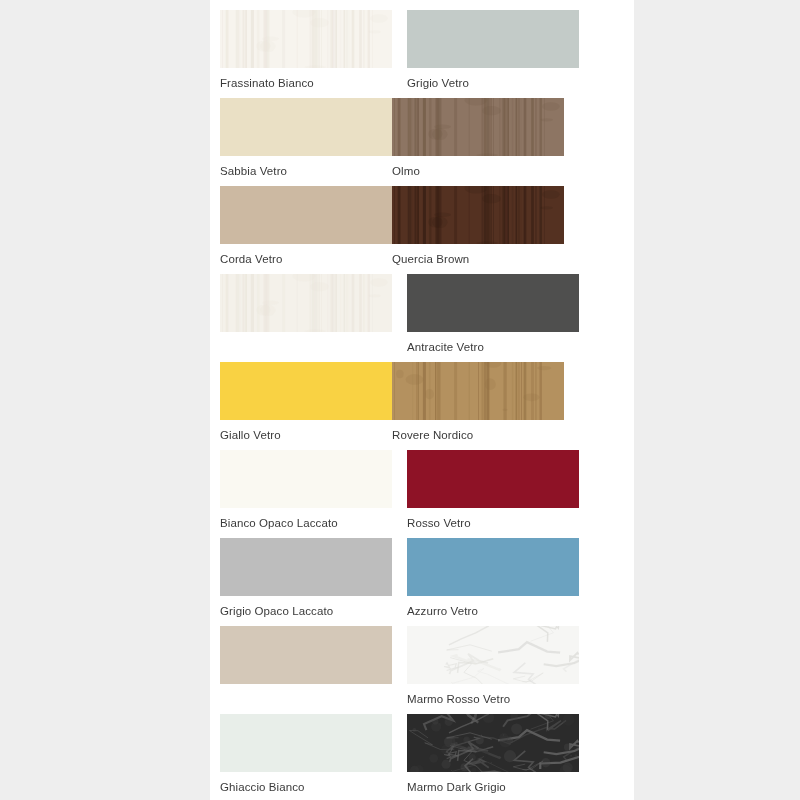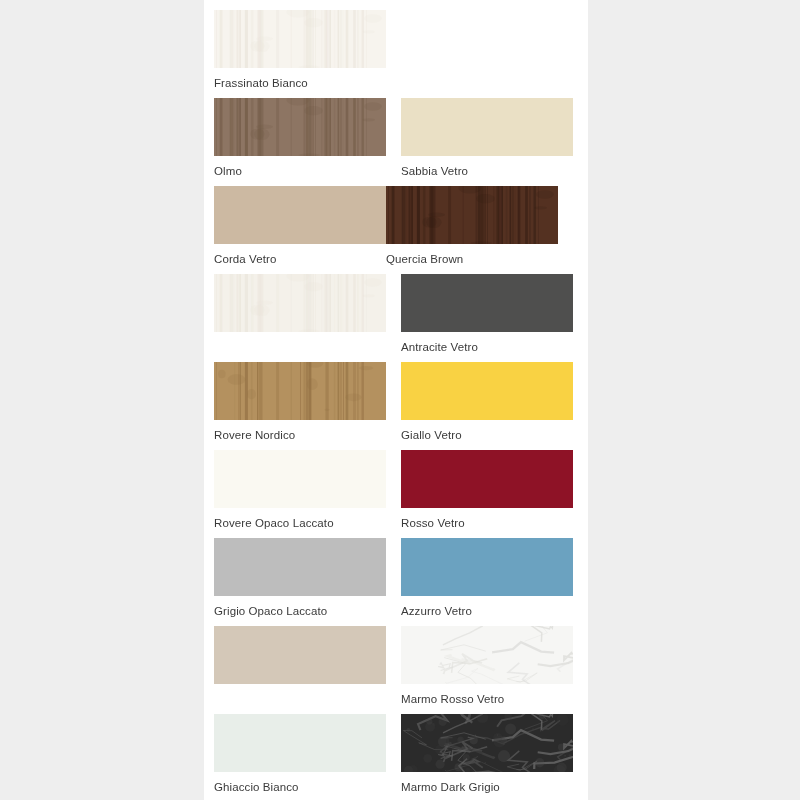--- a/index.html
+++ b/index.html
@@ -13,23 +13,23 @@
     font-family: "Liberation Sans", sans-serif;
     overflow: hidden;
   }
   #page {
     position: relative;
     width: 800px;
     height: 800px;
   }
   #finish-panel {
     position: absolute;
-    left: 204px;
+    left: 210px;
     top: 0px;
-    width: 384px;
+    width: 424px;
     height: 800px;
     background: #ffffff;
     box-sizing: border-box;
   }
   #finish-grid {
     position: absolute;
     left: 10px;
     top: 10px;
     width: 360px;
     display: flex;
@@ -126,20 +126,28 @@
               <ellipse cx="95.2" cy="57.0" rx="10.8" ry="1.5" fill="rgb(233,227,216)" opacity="0.18"></ellipse>
               <ellipse cx="47.8" cy="36.3" rx="7.8" ry="5.8" fill="rgb(233,227,216)" opacity="0.18"></ellipse>
               <ellipse cx="154.7" cy="21.8" rx="6.4" ry="1.6" fill="rgb(233,227,216)" opacity="0.18"></ellipse>
               <ellipse cx="158.9" cy="8.5" rx="8.9" ry="4.2" fill="rgb(233,227,216)" opacity="0.18"></ellipse>
               <ellipse cx="83.9" cy="2.2" rx="11.3" ry="5.4" fill="rgb(233,227,216)" opacity="0.18"></ellipse>
               <ellipse cx="99.5" cy="12.7" rx="9.5" ry="4.6" fill="rgb(233,227,216)" opacity="0.18"></ellipse>
             </svg>
           </div>
           <div class="finish-label">Frassinato Bianco</div>
         </div>
+        <div class="finish-item col-right">
+          <div class="swatch" style="background-color: rgb(195, 203, 200);"></div>
+          <div class="finish-label">Grigio Vetro</div>
+        </div>
+        <div class="finish-item col-right">
+          <div class="swatch" style="background-color: rgb(234, 224, 197);"></div>
+          <div class="finish-label">Sabbia Vetro</div>
+        </div>
         <div class="finish-item">
           <div class="swatch" style="background-color: rgb(141, 117, 99);">
             <svg class="grain" width="172" height="58" viewBox="0 0 172 58" preserveAspectRatio="none">
               <rect x="43.2" y="0" width="2.0" height="58" fill="rgb(127,103,84)" opacity="0.77"></rect>
               <rect x="131.7" y="0" width="0.9" height="58" fill="rgb(111,88,67)" opacity="0.64"></rect>
               <rect x="132.4" y="0" width="1.9" height="58" fill="rgb(114,91,71)" opacity="0.63"></rect>
               <rect x="36.9" y="0" width="1.7" height="58" fill="rgb(128,105,86)" opacity="0.47"></rect>
               <rect x="2.2" y="0" width="0.6" height="58" fill="rgb(122,99,79)" opacity="0.80"></rect>
               <rect x="45.4" y="0" width="3.1" height="58" fill="rgb(114,91,71)" opacity="0.50"></rect>
               <rect x="24.2" y="0" width="2.7" height="58" fill="rgb(108,85,64)" opacity="0.52"></rect>
@@ -188,24 +196,20 @@
               <ellipse cx="47.8" cy="36.3" rx="7.8" ry="5.8" fill="rgb(110,87,67)" opacity="0.18"></ellipse>
               <ellipse cx="154.7" cy="21.8" rx="6.4" ry="1.6" fill="rgb(110,87,67)" opacity="0.18"></ellipse>
               <ellipse cx="158.9" cy="8.5" rx="8.9" ry="4.2" fill="rgb(110,87,67)" opacity="0.18"></ellipse>
               <ellipse cx="83.9" cy="2.2" rx="11.3" ry="5.4" fill="rgb(110,87,67)" opacity="0.18"></ellipse>
               <ellipse cx="99.5" cy="12.7" rx="9.5" ry="4.6" fill="rgb(110,87,67)" opacity="0.18"></ellipse>
             </svg>
           </div>
           <div class="finish-label">Olmo</div>
         </div>
         <div class="finish-item col-right">
-          <div class="swatch" style="background-color: rgb(234, 224, 197);"></div>
-          <div class="finish-label">Sabbia Vetro</div>
-        </div>
-        <div class="finish-item col-right">
           <div class="swatch" style="background-color: rgb(204, 185, 162);"></div>
           <div class="finish-label">Corda Vetro</div>
         </div>
         <div class="finish-item">
           <div class="swatch" style="background-color: rgb(84, 49, 33);">
             <svg class="grain" width="172" height="58" viewBox="0 0 172 58" preserveAspectRatio="none">
               <rect x="43.2" y="0" width="2.0" height="58" fill="rgb(68,39,26)" opacity="0.77"></rect>
               <rect x="131.7" y="0" width="0.9" height="58" fill="rgb(50,27,17)" opacity="0.64"></rect>
               <rect x="132.4" y="0" width="1.9" height="58" fill="rgb(54,29,19)" opacity="0.63"></rect>
               <rect x="36.9" y="0" width="1.7" height="58" fill="rgb(70,40,26)" opacity="0.47"></rect>
@@ -320,20 +324,24 @@
               <ellipse cx="158.9" cy="8.5" rx="8.9" ry="4.2" fill="rgb(233,228,218)" opacity="0.18"></ellipse>
               <ellipse cx="83.9" cy="2.2" rx="11.3" ry="5.4" fill="rgb(233,228,218)" opacity="0.18"></ellipse>
               <ellipse cx="99.5" cy="12.7" rx="9.5" ry="4.6" fill="rgb(233,228,218)" opacity="0.18"></ellipse>
             </svg>
           </div>
         </div>
         <div class="finish-item col-right">
           <div class="swatch" style="background-color: rgb(79, 79, 78);"></div>
           <div class="finish-label">Antracite Vetro</div>
         </div>
+        <div class="finish-item col-right">
+          <div class="swatch" style="background-color: rgb(249, 210, 67);"></div>
+          <div class="finish-label">Giallo Vetro</div>
+        </div>
         <div class="finish-item">
           <div class="swatch" style="background-color: rgb(180, 145, 95);">
             <svg class="grain" width="172" height="58" viewBox="0 0 172 58" preserveAspectRatio="none">
               <rect x="43.2" y="0" width="2.0" height="58" fill="rgb(164,129,81)" opacity="0.77"></rect>
               <rect x="131.7" y="0" width="0.9" height="58" fill="rgb(145,111,66)" opacity="0.64"></rect>
               <rect x="132.4" y="0" width="1.9" height="58" fill="rgb(149,115,69)" opacity="0.63"></rect>
               <rect x="36.9" y="0" width="1.7" height="58" fill="rgb(165,131,83)" opacity="0.47"></rect>
               <rect x="2.2" y="0" width="0.6" height="58" fill="rgb(158,124,77)" opacity="0.80"></rect>
               <rect x="45.4" y="0" width="3.1" height="58" fill="rgb(149,115,69)" opacity="0.50"></rect>
               <rect x="24.2" y="0" width="2.7" height="58" fill="rgb(142,108,63)" opacity="0.52"></rect>
@@ -364,27 +372,23 @@
               <ellipse cx="98.3" cy="22.2" rx="5.5" ry="5.9" fill="rgb(145,111,65)" opacity="0.18"></ellipse>
               <ellipse cx="7.8" cy="12.0" rx="3.8" ry="4.2" fill="rgb(145,111,65)" opacity="0.18"></ellipse>
               <ellipse cx="139.4" cy="35.3" rx="8.1" ry="3.9" fill="rgb(145,111,65)" opacity="0.18"></ellipse>
               <rect x="43.0" y="0" width="1" height="58" fill="rgb(141,107,62)" opacity="0.45"></rect>
               <rect x="86.0" y="0" width="1" height="58" fill="rgb(141,107,62)" opacity="0.45"></rect>
               <rect x="129.0" y="0" width="1" height="58" fill="rgb(141,107,62)" opacity="0.45"></rect>
             </svg>
           </div>
           <div class="finish-label">Rovere Nordico</div>
         </div>
-        <div class="finish-item col-right">
-          <div class="swatch" style="background-color: rgb(249, 210, 67);"></div>
-          <div class="finish-label">Giallo Vetro</div>
-        </div>
         <div class="finish-item">
           <div class="swatch" style="background-color: rgb(250, 249, 242);"></div>
-          <div class="finish-label">Rovere Opaco Laccato</div>
+          <div class="finish-label">Bianco Opaco Laccato</div>
         </div>
         <div class="finish-item col-right">
           <div class="swatch" style="background-color: rgb(142, 18, 38);"></div>
           <div class="finish-label">Rosso Vetro</div>
         </div>
         <div class="finish-item">
           <div class="swatch" style="background-color: rgb(189, 189, 189);"></div>
           <div class="finish-label">Grigio Opaco Laccato</div>
         </div>
         <div class="finish-item col-right">

